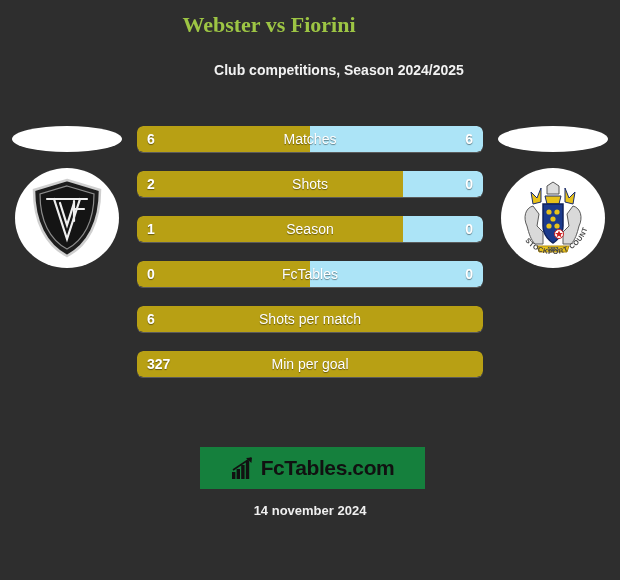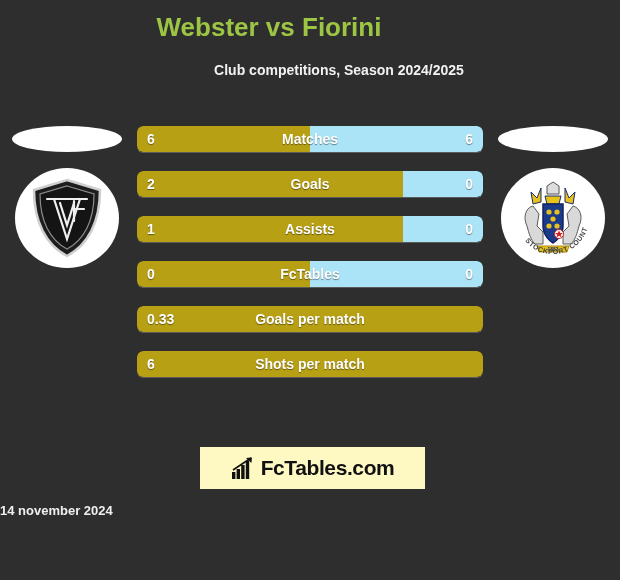--- a/index.html
+++ b/index.html
@@ -21,25 +21,26 @@
     height: 580px;
   }
 
   
   .title {
     position: absolute;
     left: 0;
     top: 12px;
     width: 538px;
     text-align: center;
-    font-size: 26px;
+    font-size: 22px;
     font-weight: bold;
     color: #9dc544;
     letter-spacing: 0px;
     white-space: nowrap;
+    font-family: Liberation Serif, serif;
   }
   .subtitle {
     position: absolute;
     left: 0;
     top: 62px;
     width: 620px;
     text-align: center;
     font-size: 14px;
     font-weight: bold;
     color: #f2f2f2;
@@ -125,51 +126,51 @@
   .val.home { left: 10px; }
   .val.away { right: 10px; }
 
   .label {
     position: absolute;
     left: 0; right: 0; top: 0;
     height: 26px;
     line-height: 26px;
     text-align: center;
     font-size: 14px;
-    font-weight: bold;
+    font-weight: normal;
     color: #ffffff;
     text-shadow: 0 1px 1px rgba(0,0,0,0.45);
     pointer-events: none;
   }
 
   
   .logo-box {
     position: absolute;
     left: 200px;
     top: 447px;
     width: 225px;
     height: 42px;
-    background: #fef9c3;
+    background: #15803d;
     display: flex;
     align-items: center;
     justify-content: center;
     gap: 6px;
   }
   .logo-text {
     font-size: 21px;
     font-weight: bold;
     color: #111111;
     letter-spacing: -0.4px;
   }
   .date {
     position: absolute;
     left: 0;
     top: 503px;
     width: 620px;
-    text-align: left;
+    text-align: center;
     font-size: 13px;
     font-weight: bold;
     color: #efefef;
   }
 </style>
 </head>
 <body>
 
 <div class="stage">
 
@@ -234,53 +235,53 @@
           <div class="val away">6</div>
           <div class="label">Matches</div>
         </div>
       </div>
       <div class="row">
         <div class="bar dual">
           <div class="fill-home" style="width: 77%;"></div>
           <div class="fill-away" style="width: 23%;"></div>
           <div class="val home">2</div>
           <div class="val away">0</div>
-          <div class="label">Goals</div>
+          <div class="label">Shots</div>
         </div>
       </div>
       <div class="row">
         <div class="bar dual">
           <div class="fill-home" style="width: 77%;"></div>
           <div class="fill-away" style="width: 23%;"></div>
           <div class="val home">1</div>
           <div class="val away">0</div>
-          <div class="label">Assists</div>
+          <div class="label">Season</div>
         </div>
       </div>
       <div class="row">
         <div class="bar dual">
           <div class="fill-home" style="width: 50%;"></div>
           <div class="fill-away" style="width: 50%;"></div>
           <div class="val home">0</div>
           <div class="val away">0</div>
           <div class="label">FcTables</div>
         </div>
       </div>
       <div class="row">
         <div class="bar solo">
           <div class="fill-home" style="width: 100%;"></div>
-          <div class="val home">0.33</div>
-          <div class="label">Goals per match</div>
+          <div class="val home">6</div>
+          <div class="label">Shots per match</div>
         </div>
       </div>
       <div class="row">
         <div class="bar solo">
           <div class="fill-home" style="width: 100%;"></div>
-          <div class="val home">6</div>
-          <div class="label">Shots per match</div>
+          <div class="val home">327</div>
+          <div class="label">Min per goal</div>
         </div>
       </div>
     </div>
 
   <div class="logo-box">
     <svg width="24" height="24" viewBox="0 0 24 24">
       <rect x="1" y="16" width="3.4" height="7" fill="#111111"></rect>
       <rect x="5.6" y="13" width="3.4" height="10" fill="#111111"></rect>
       <rect x="10.2" y="9" width="3.4" height="14" fill="#111111"></rect>
       <rect x="14.8" y="5" width="3.4" height="18" fill="#111111"></rect>

